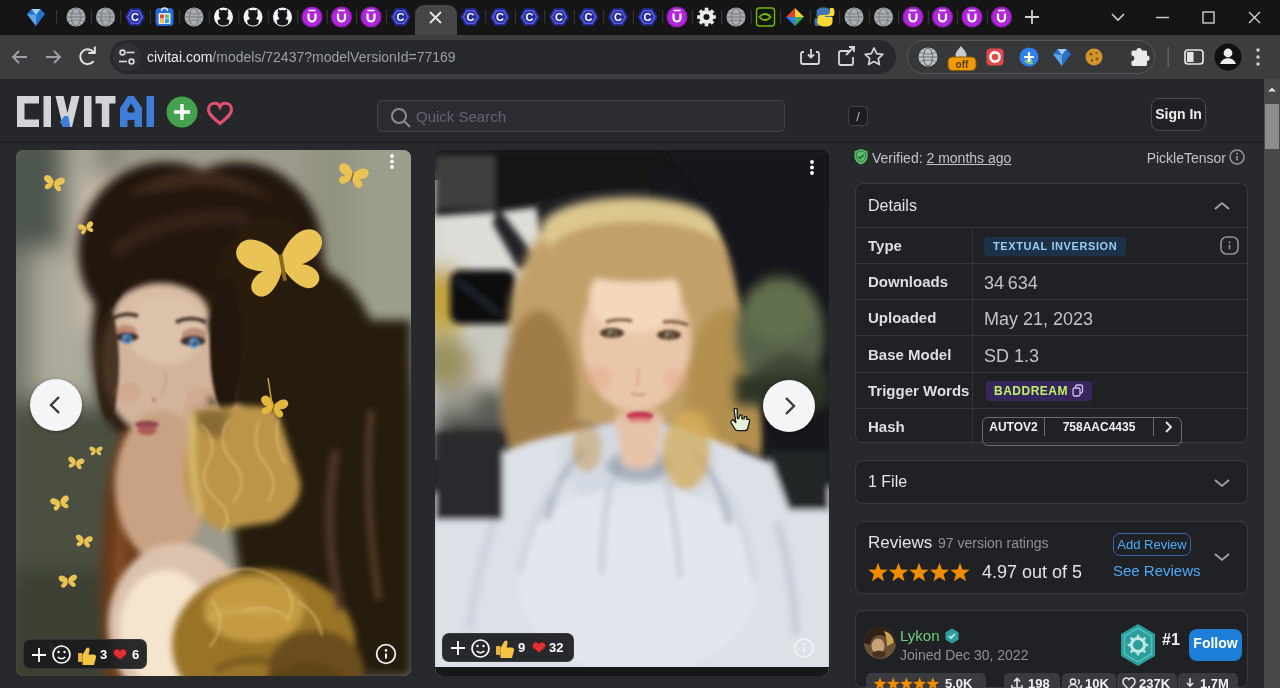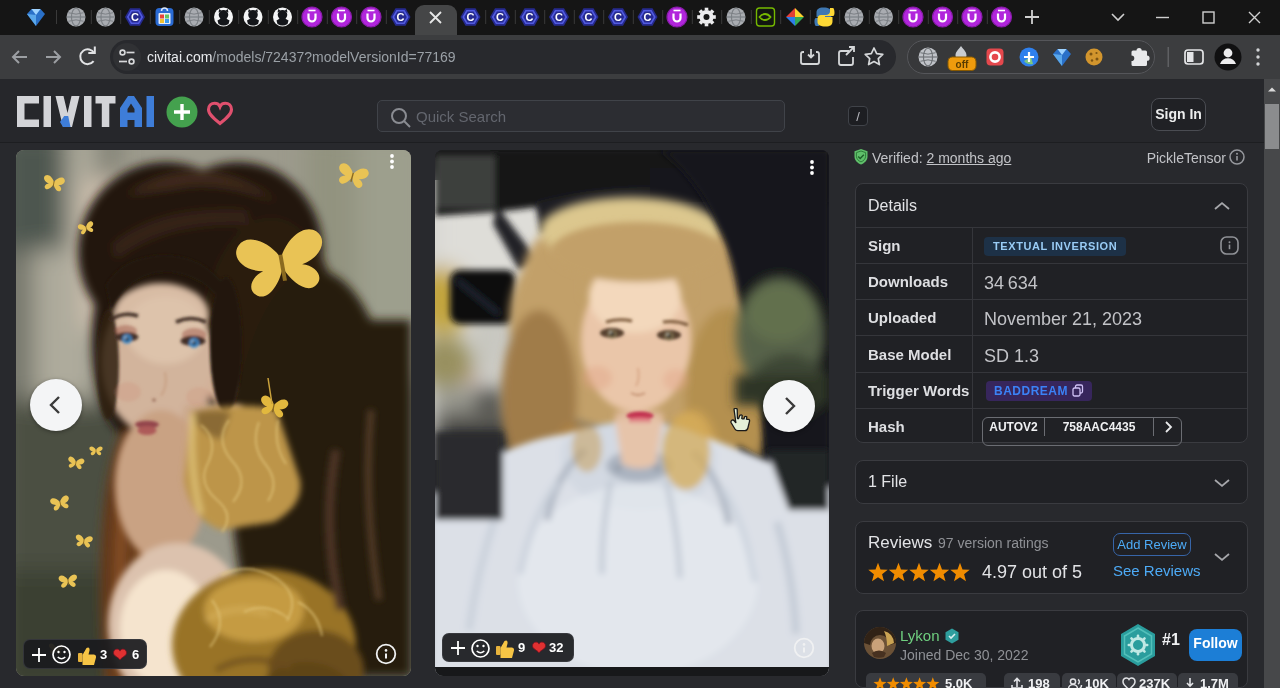--- a/index.html
+++ b/index.html
@@ -707,36 +707,36 @@
  <svg class="abs" style="left:356px;top:16px" width="20" height="12">
           <path d="M3.0 8.94 L10 3.06 L17.0 8.94" fill="none" stroke="#a6a7ab" stroke-width="1.8"></path>
         </svg>
  <div class="rowline" style="top:43px"></div>
  <div class="rowline" style="top:79px"></div>
  <div class="rowline" style="top:115px"></div>
  <div class="rowline" style="top:151px"></div>
  <div class="rowline" style="top:188px"></div>
  <div class="rowline" style="top:224px"></div>
  <div class="abs" style="left:116px;top:43px;width:1px;height:217px;background:#35363b;"></div>
- <div class="lbl" style="top:53px">Sign</div>
+ <div class="lbl" style="top:53px">Type</div>
  <div class="lbl" style="top:89px">Downloads</div>
  <div class="lbl" style="top:125px">Uploaded</div>
  <div class="lbl" style="top:162px">Base Model</div>
  <div class="lbl" style="top:198px">Trigger Words</div>
  <div class="lbl" style="top:234px">Hash</div>
  <div class="abs" style="left:128px;top:53px;height:19px;padding:0 9px;background:#1d3147;border-radius:4px;color:#99ccf5;font-size:11px;font-weight:bold;letter-spacing:0.6px;line-height:19px;">TEXTUAL INVERSION</div>
  <svg class="abs" style="left:364px;top:52px" width="20" height="20">
           <rect x="1" y="1" width="17" height="17" rx="5.5" fill="none" stroke="#8f9196" stroke-width="1.6"></rect>
           <circle cx="9.5" cy="6.3" r="1" fill="#8f9196"></circle>
           <path d="M9.5 8.6 v4.6" stroke="#8f9196" stroke-width="1.6"></path>
         </svg>
  <div class="val" style="top:89px">34 634</div>
- <div class="val" style="top:125px">November 21, 2023</div>
+ <div class="val" style="top:125px">May 21, 2023</div>
  <div class="val" style="top:162px">SD 1.3</div>
- <div class="abs" style="left:130px;top:197px;height:20px;padding:0 8px;background:#37265c;border-radius:4px;color:#3b82f6;font-size:12px;font-weight:bold;letter-spacing:0.5px;line-height:20px;">BADDREAM <span style="display:inline-block;vertical-align:-2px;"><svg width="12" height="13">
+ <div class="abs" style="left:130px;top:197px;height:20px;padding:0 8px;background:#37265c;border-radius:4px;color:#bef264;font-size:12px;font-weight:bold;letter-spacing:0.5px;line-height:20px;">BADDREAM <span style="display:inline-block;vertical-align:-2px;"><svg width="12" height="13">
               <rect x="3.5" y="1" width="7" height="8" rx="1.5" fill="none" stroke="#cfc1f5" stroke-width="1.3"></rect>
               <rect x="1" y="4" width="7" height="8" rx="1.5" fill="#37265c" stroke="#cfc1f5" stroke-width="1.3"></rect>
             </svg></span></div>
  <div class="abs" style="left:126px;top:233px;width:200px;height:29px;border:1px solid #6b6d73;border-radius:6px;">
    <div class="abs" style="left:0;top:0;width:62px;height:18px;border-right:1px solid #6b6d73;color:#f0f1f3;font-size:12px;font-weight:bold;text-align:center;line-height:18px;">AUTOV2</div>
    <div class="abs" style="left:62px;top:0;width:108px;height:18px;color:#f0f1f3;font-size:12px;font-weight:bold;text-align:center;line-height:18px;">758AAC4435</div>
    <div class="abs" style="left:170px;top:0;width:28px;height:18px;border-left:1px solid #6b6d73;">
      <svg width="28" height="18">
               <path d="M12 4 l5 5 l-5 5" fill="none" stroke="#e8e9eb" stroke-width="1.8"></path>
             </svg>

